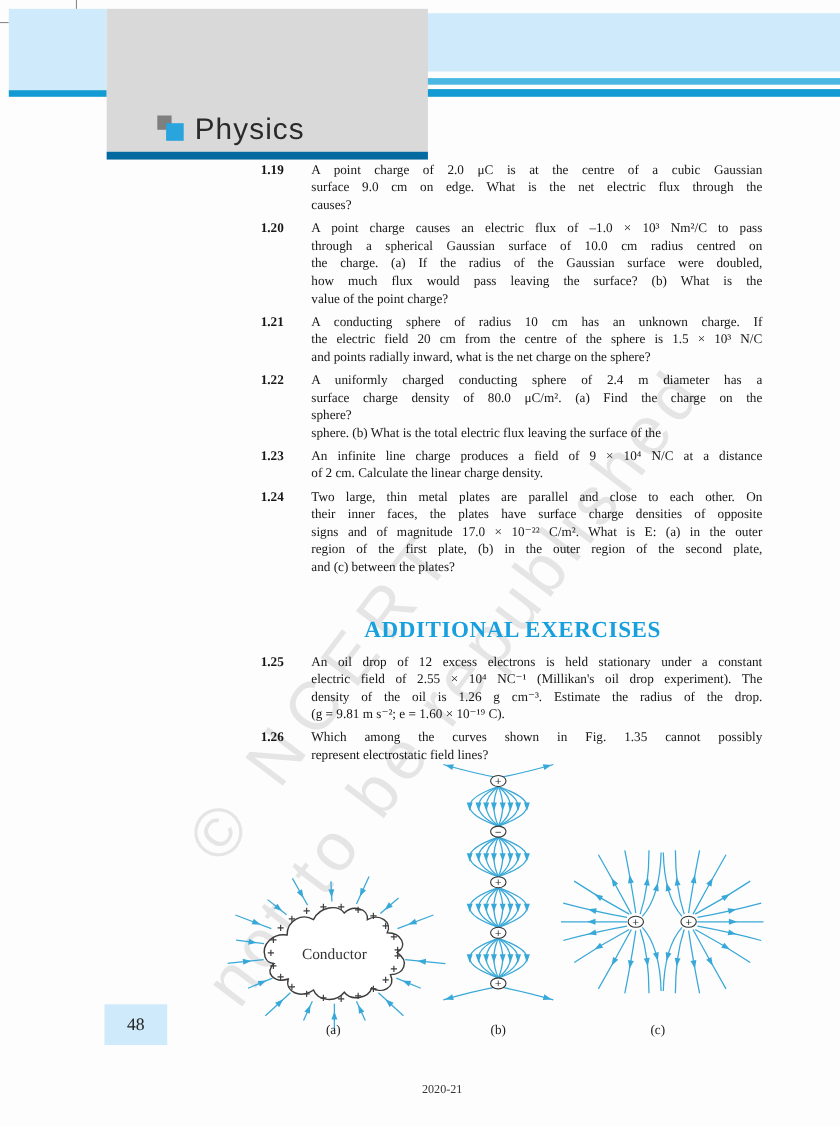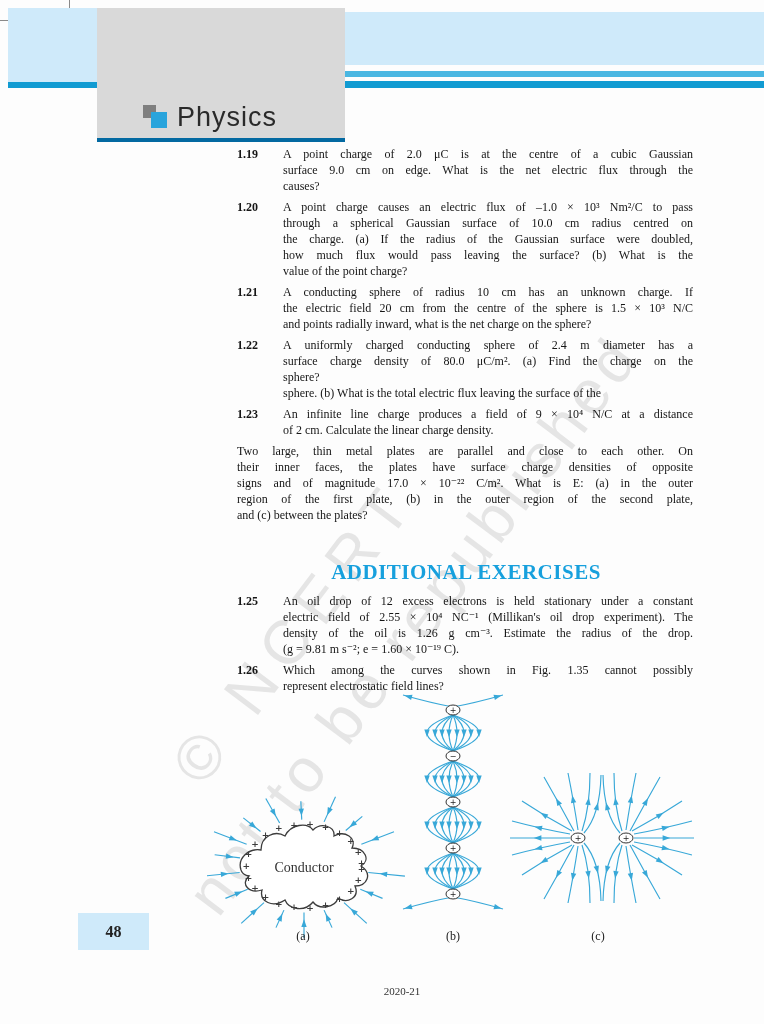--- a/index.html
+++ b/index.html
@@ -7,22 +7,22 @@
         font-family:"Liberation Serif","DejaVu Serif",serif;color:#161616;}
   
   .crop-v{position:absolute;left:69px;top:0;width:1px;height:13px;background:#8a8a8a;}
   .crop-h{position:absolute;left:0;top:20px;width:8px;height:1px;background:#8a8a8a;}
   
   .band-left{position:absolute;left:8px;top:8px;width:89px;height:74px;background:#cfeafa;}
   .stripe-left{position:absolute;left:8px;top:82px;width:89px;height:6px;background:#119bd2;}
   .band-right{position:absolute;left:345px;top:12px;width:419px;height:53px;background:#cfeafa;}
   .stripe-r1{position:absolute;left:345px;top:71px;width:419px;height:6px;background:#4ab7e2;}
   .stripe-r2{position:absolute;left:345px;top:81px;width:419px;height:7px;background:#119bd2;}
-  .gray-box{position:absolute;left:97px;top:8px;width:248px;height:130px;background:#d9d9d9;
-            border-bottom:4px solid #0369a1;}
+  .gray-box{position:absolute;left:97px;top:8px;width:292px;height:130px;background:#d9d9d9;
+            border-bottom:7px solid #0369a1;}
   .sq-gray{position:absolute;left:46px;top:97px;width:13px;height:13px;background:#7f7f7f;}
   .sq-blue{position:absolute;left:54px;top:104px;width:16px;height:16px;background:#29a4dc;}
   .brand{position:absolute;left:80px;top:94px;font-family:"Liberation Sans","DejaVu Sans",sans-serif;
          font-size:27px;font-weight:400;letter-spacing:1px;color:#2a2a2a;}
   
   .watermark{position:absolute;left:100px;top:830px;width:780px;transform:rotate(-53deg);
              transform-origin:0 0;color:rgba(95,95,95,0.15);
              font-family:"Liberation Sans","DejaVu Sans",sans-serif;pointer-events:none;}
   .wm1{font-size:62px;letter-spacing:12px;padding-left:95px;}
   .wm2{font-size:62px;letter-spacing:6px;margin-top:20px;}
@@ -35,22 +35,22 @@
   .tline{text-align:justify;text-align-last:justify;min-height:16px;}
   .ex-text .tline:last-child{text-align-last:left;}
   .add-heading{position:absolute;left:238px;top:560px;width:456px;text-align:center;
                font-size:21px;font-weight:bold;color:#17a0dd;letter-spacing:0.5px;}
   
   .fig{position:absolute;}
   .caption{position:absolute;top:929px;width:30px;text-align:center;font-size:12px;color:#222;}
   .cap-a{left:288px;} .cap-b{left:438px;} .cap-c{left:583px;}
   .conductor-label{font-size:14px;fill:#333;font-family:"Liberation Serif","DejaVu Serif",serif;}
   
-  .pagenum{position:absolute;left:78px;top:913px;width:71px;height:37px;background:#cfeafa;
-           display:flex;align-items:center;justify-content:center;font-size:16px;color:#222;font-weight:bold;}
+  .pagenum{position:absolute;left:95px;top:913px;width:57px;height:37px;background:#cfeafa;
+           display:flex;align-items:center;justify-content:center;font-size:16px;color:#222;}
   .footer{position:absolute;left:0;top:985px;width:764px;text-align:center;font-size:11px;color:#333;padding-left:20px;}
 </style>
 </head>
 <body>
 
 <div class="page">
 
   <div class="crop-v"></div>
   <div class="crop-h"></div>
 
@@ -108,20 +108,21 @@
         </div>
     </div>
     <div class="ex">
       <div class="ex-num">1.23</div>
       <div class="ex-text">
           <div class="tline">An infinite line charge produces a field of 9 × 10⁴ N/C at a distance</div>
           <div class="tline">of 2 cm. Calculate the linear charge density.</div>
         </div>
     </div>
     <div class="ex">
+      <div class="ex-num">1.24</div>
       <div class="ex-text">
           <div class="tline">Two large, thin metal plates are parallel and close to each other. On</div>
           <div class="tline">their inner faces, the plates have surface charge densities of opposite</div>
           <div class="tline">signs and of magnitude 17.0 × 10⁻²² C/m². What is E: (a) in the outer</div>
           <div class="tline">region of the first plate, (b) in the outer region of the second plate,</div>
           <div class="tline">and (c) between the plates?</div>
         </div>
     </div>
   </div>
 

